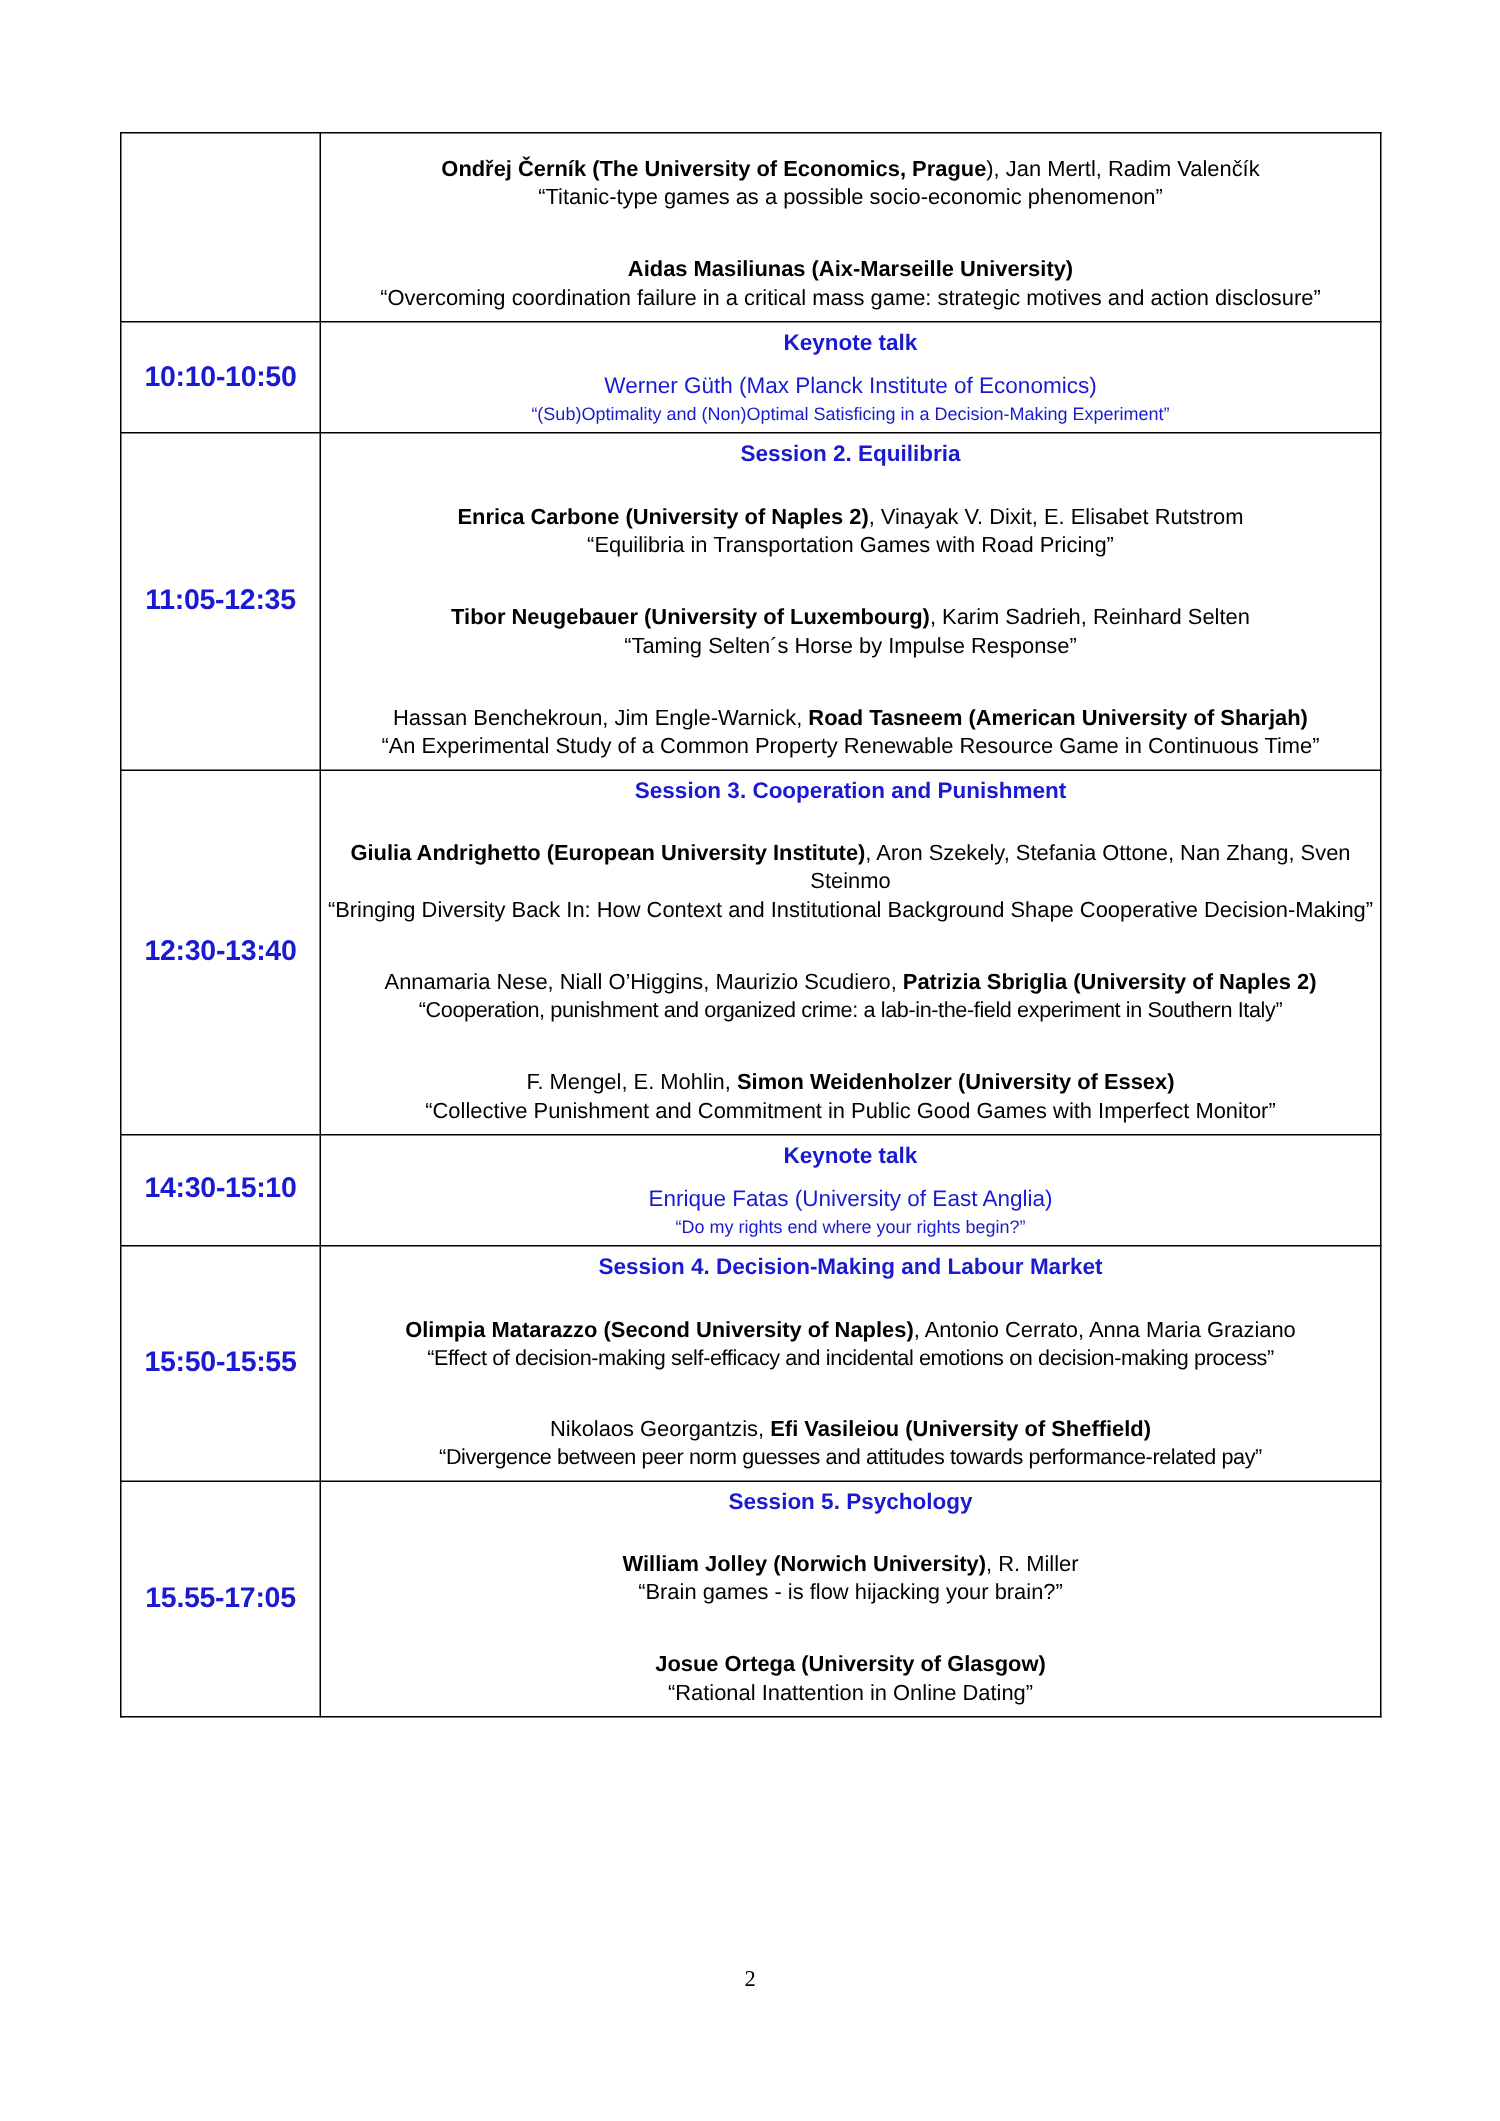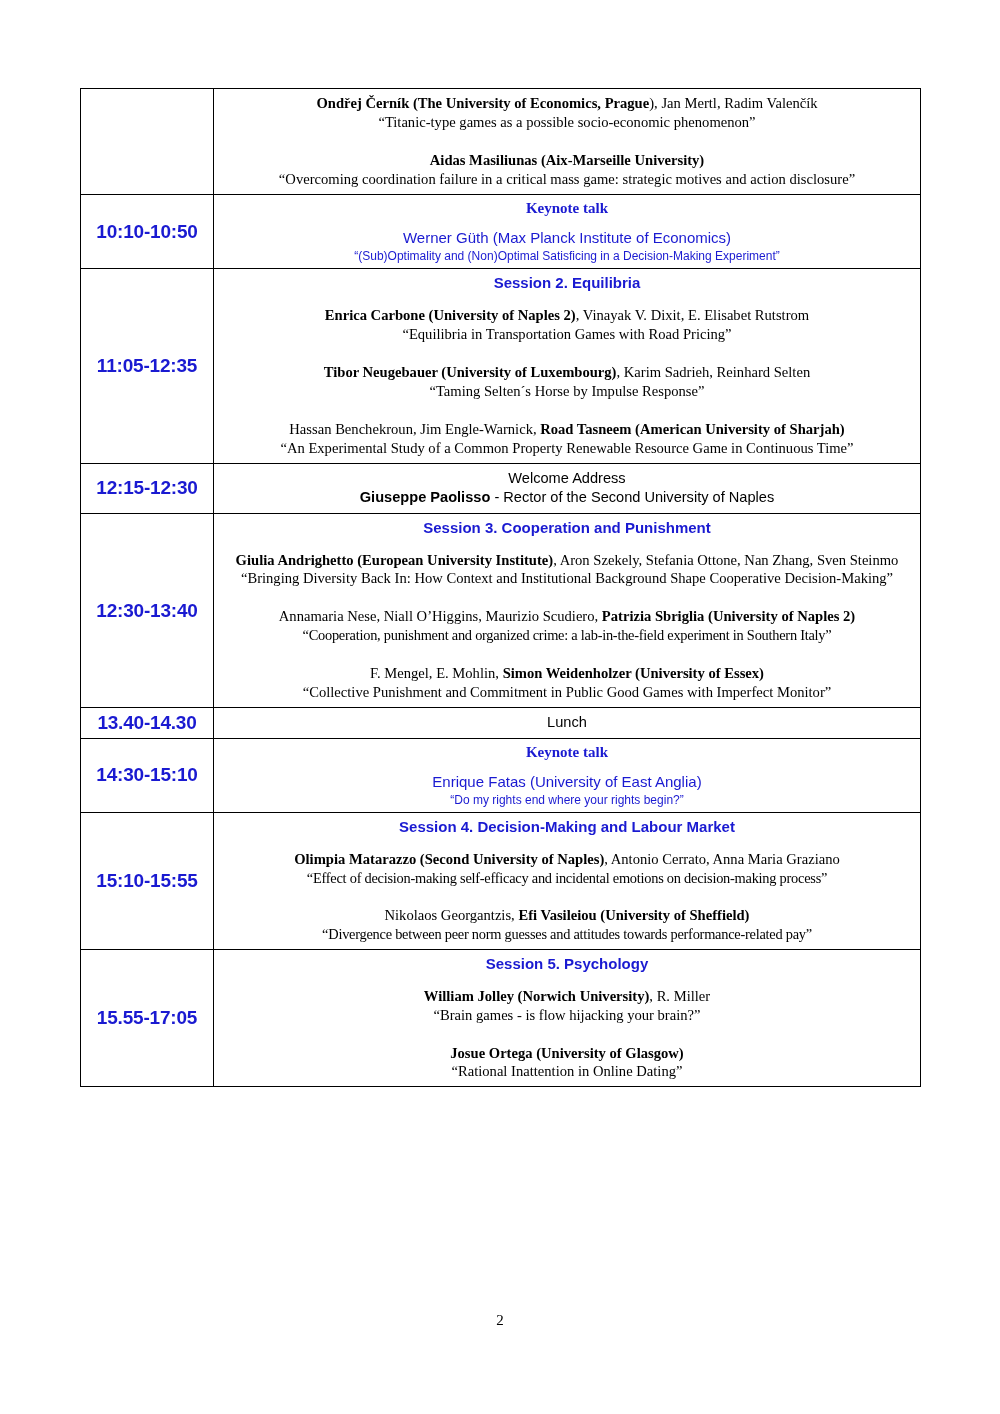--- a/index.html
+++ b/index.html
@@ -42,39 +42,37 @@
     font-size: 19px;
     letter-spacing: -0.2px;
     padding: 4px 2px;
   }
   td.content-cell {
     width: 706px;
     text-align: center;
     padding: 7px 2px 8px 2px;
   }
   .blk {
-    margin: 0 0 0 0;
+    margin: 10px 0 0 0;
     padding: 5px 4px 5px 4px;
     font-size: 14.6px;
     line-height: 1.30;
-    font-family: Liberation Serif, serif;
   }
   .sess-head {
     color: #1a1ad1;
     font-weight: bold;
     font-size: 15px;
     padding: 4px 4px 8px 4px;
     line-height: 1.3;
   }
   .kn-head {
     color: #1a1ad1;
     font-weight: bold;
     font-size: 15px;
     padding: 5px 4px 11px 4px;
-    font-family: Liberation Serif, serif;
   }
   .kn-body {
     color: #1a1ad1;
     font-size: 15px;
     line-height: 1.35;
     padding: 0 4px 4px 4px;
   }
   .kn-body .kn-name { font-weight: normal; }
   .kn-body .kn-title { font-weight: normal; font-size: 12px; }
   .plain-row {
@@ -151,66 +149,51 @@
               <div class="paper-title">“Taming Selten´s Horse by Impulse Response”</div>
             </div>
             <div class="spacer-sm"></div>
             <div class="blk">
               <div class="authors">Hassan Benchekroun, Jim Engle-Warnick, <b>Road Tasneem (American University of Sharjah)</b></div>
               <div class="paper-title">“An Experimental Study of a Common Property Renewable Resource Game in Continuous Time”</div>
             </div>
           </td>
         </tr>
         <tr>
-          <td class="time-cell">12:15-12:30</td>
-          <td class="content-cell">
-            <div class="plain-row">
-              <div>Welcome Address</div>
-              <div><b>Giuseppe Paolisso</b> - Rector of the Second University of Naples</div>
-            </div>
-          </td>
-        </tr>
-        <tr>
           <td class="time-cell">12:30-13:40</td>
           <td class="content-cell">
             <div class="sess-head">Session 3. Cooperation and Punishment</div>
             <div class="blk">
               <div class="authors"><b>Giulia Andrighetto (European University Institute)</b>, Aron Szekely, Stefania Ottone, Nan Zhang, Sven Steinmo</div>
               <div class="paper-title">“Bringing Diversity Back In: How Context and Institutional Background Shape Cooperative Decision-Making”</div>
             </div>
             <div class="spacer-sm"></div>
             <div class="blk">
               <div class="authors">Annamaria Nese, Niall O’Higgins, Maurizio Scudiero, <b>Patrizia Sbriglia (University of Naples 2)</b></div>
               <div class="paper-title wide-line">“Cooperation, punishment and organized crime: a lab-in-the-field experiment in Southern Italy”</div>
             </div>
             <div class="spacer-sm"></div>
             <div class="blk">
               <div class="authors">F. Mengel, E. Mohlin, <b>Simon Weidenholzer (University of Essex)</b></div>
               <div class="paper-title">“Collective Punishment and Commitment in Public Good Games with Imperfect Monitor”</div>
             </div>
-          </td>
-        </tr>
-        <tr>
-          <td class="time-cell">13.40-14.30</td>
-          <td class="content-cell">
-            <div class="plain-row">Lunch</div>
           </td>
         </tr>
         <tr>
           <td class="time-cell">14:30-15:10</td>
           <td class="content-cell">
             <div class="kn-head">Keynote talk</div>
             <div class="kn-body">
               <div class="kn-name">Enrique Fatas (University of East Anglia)</div>
               <div class="kn-title">“Do my rights end where your rights begin?”</div>
             </div>
           </td>
         </tr>
         <tr>
-          <td class="time-cell">15:10-15:55</td>
+          <td class="time-cell">15:50-15:55</td>
           <td class="content-cell">
             <div class="sess-head">Session 4. Decision-Making and Labour Market</div>
             <div class="blk">
               <div class="authors"><b>Olimpia Matarazzo (Second University of Naples)</b>, Antonio Cerrato, Anna Maria Graziano</div>
               <div class="paper-title wide-line">“Effect of decision-making self-efficacy and incidental emotions on decision-making process”</div>
             </div>
             <div class="spacer-sm"></div>
             <div class="blk">
               <div class="authors">Nikolaos Georgantzis, <b>Efi Vasileiou (University of Sheffield)</b></div>
               <div class="paper-title wide-line">“Divergence between peer norm guesses and attitudes towards performance-related pay”</div>

